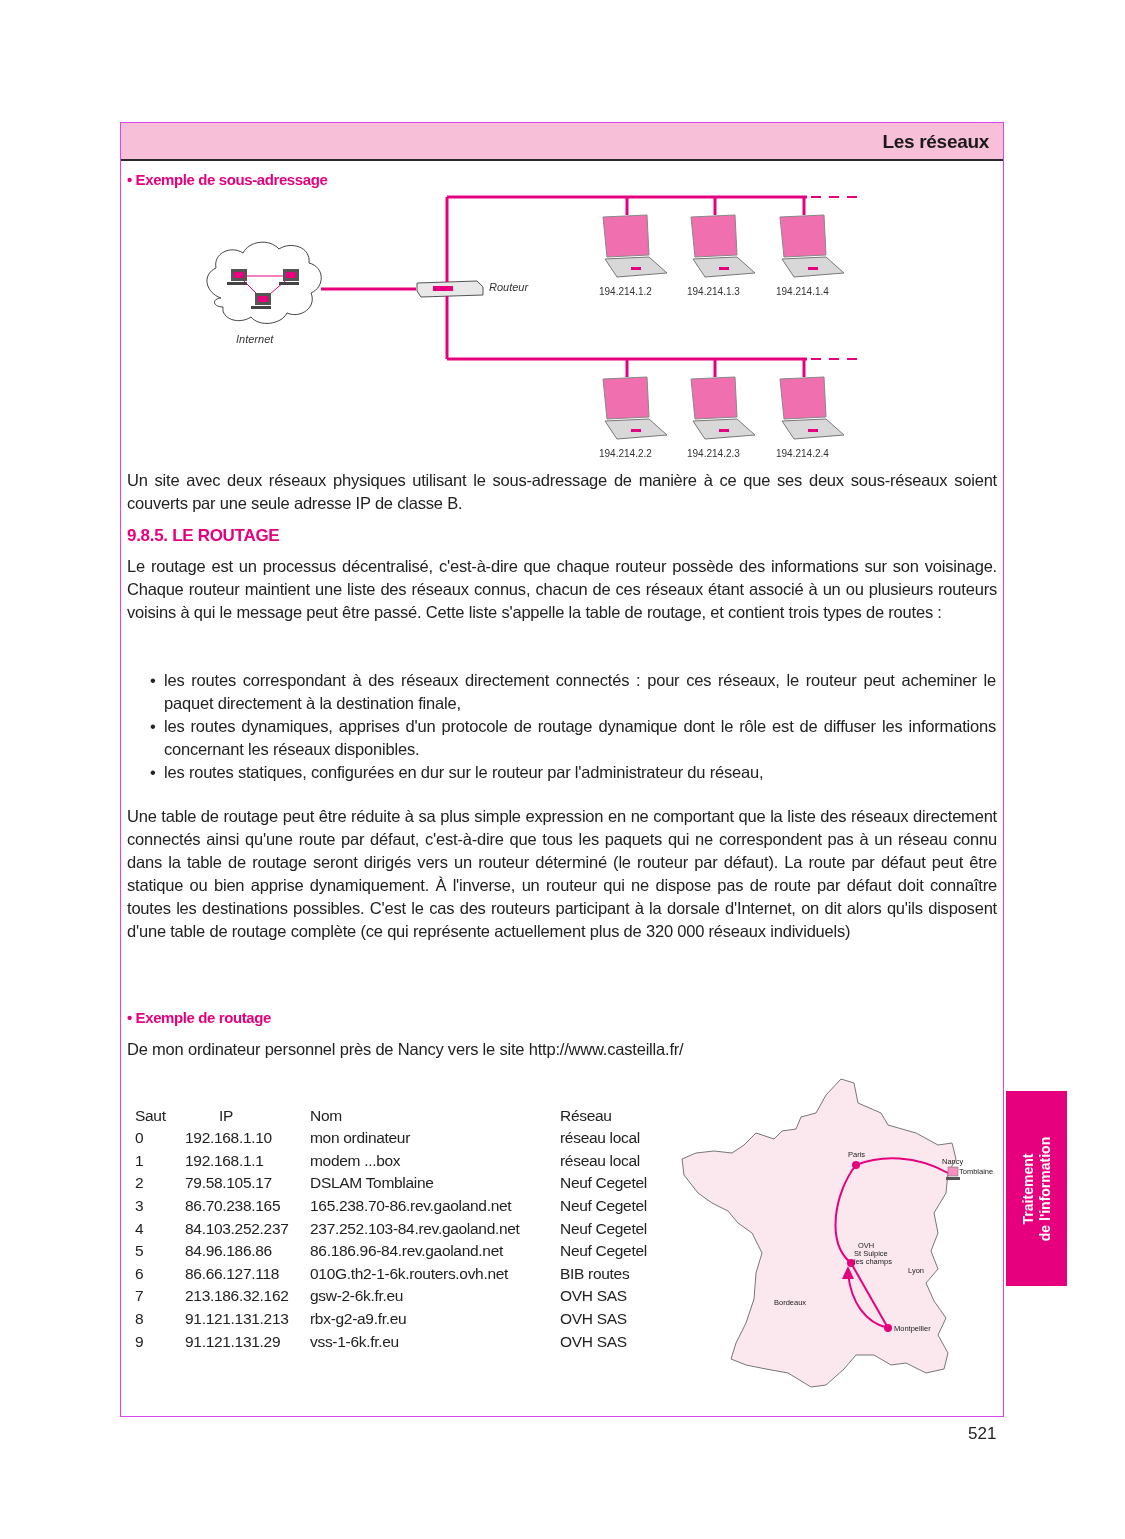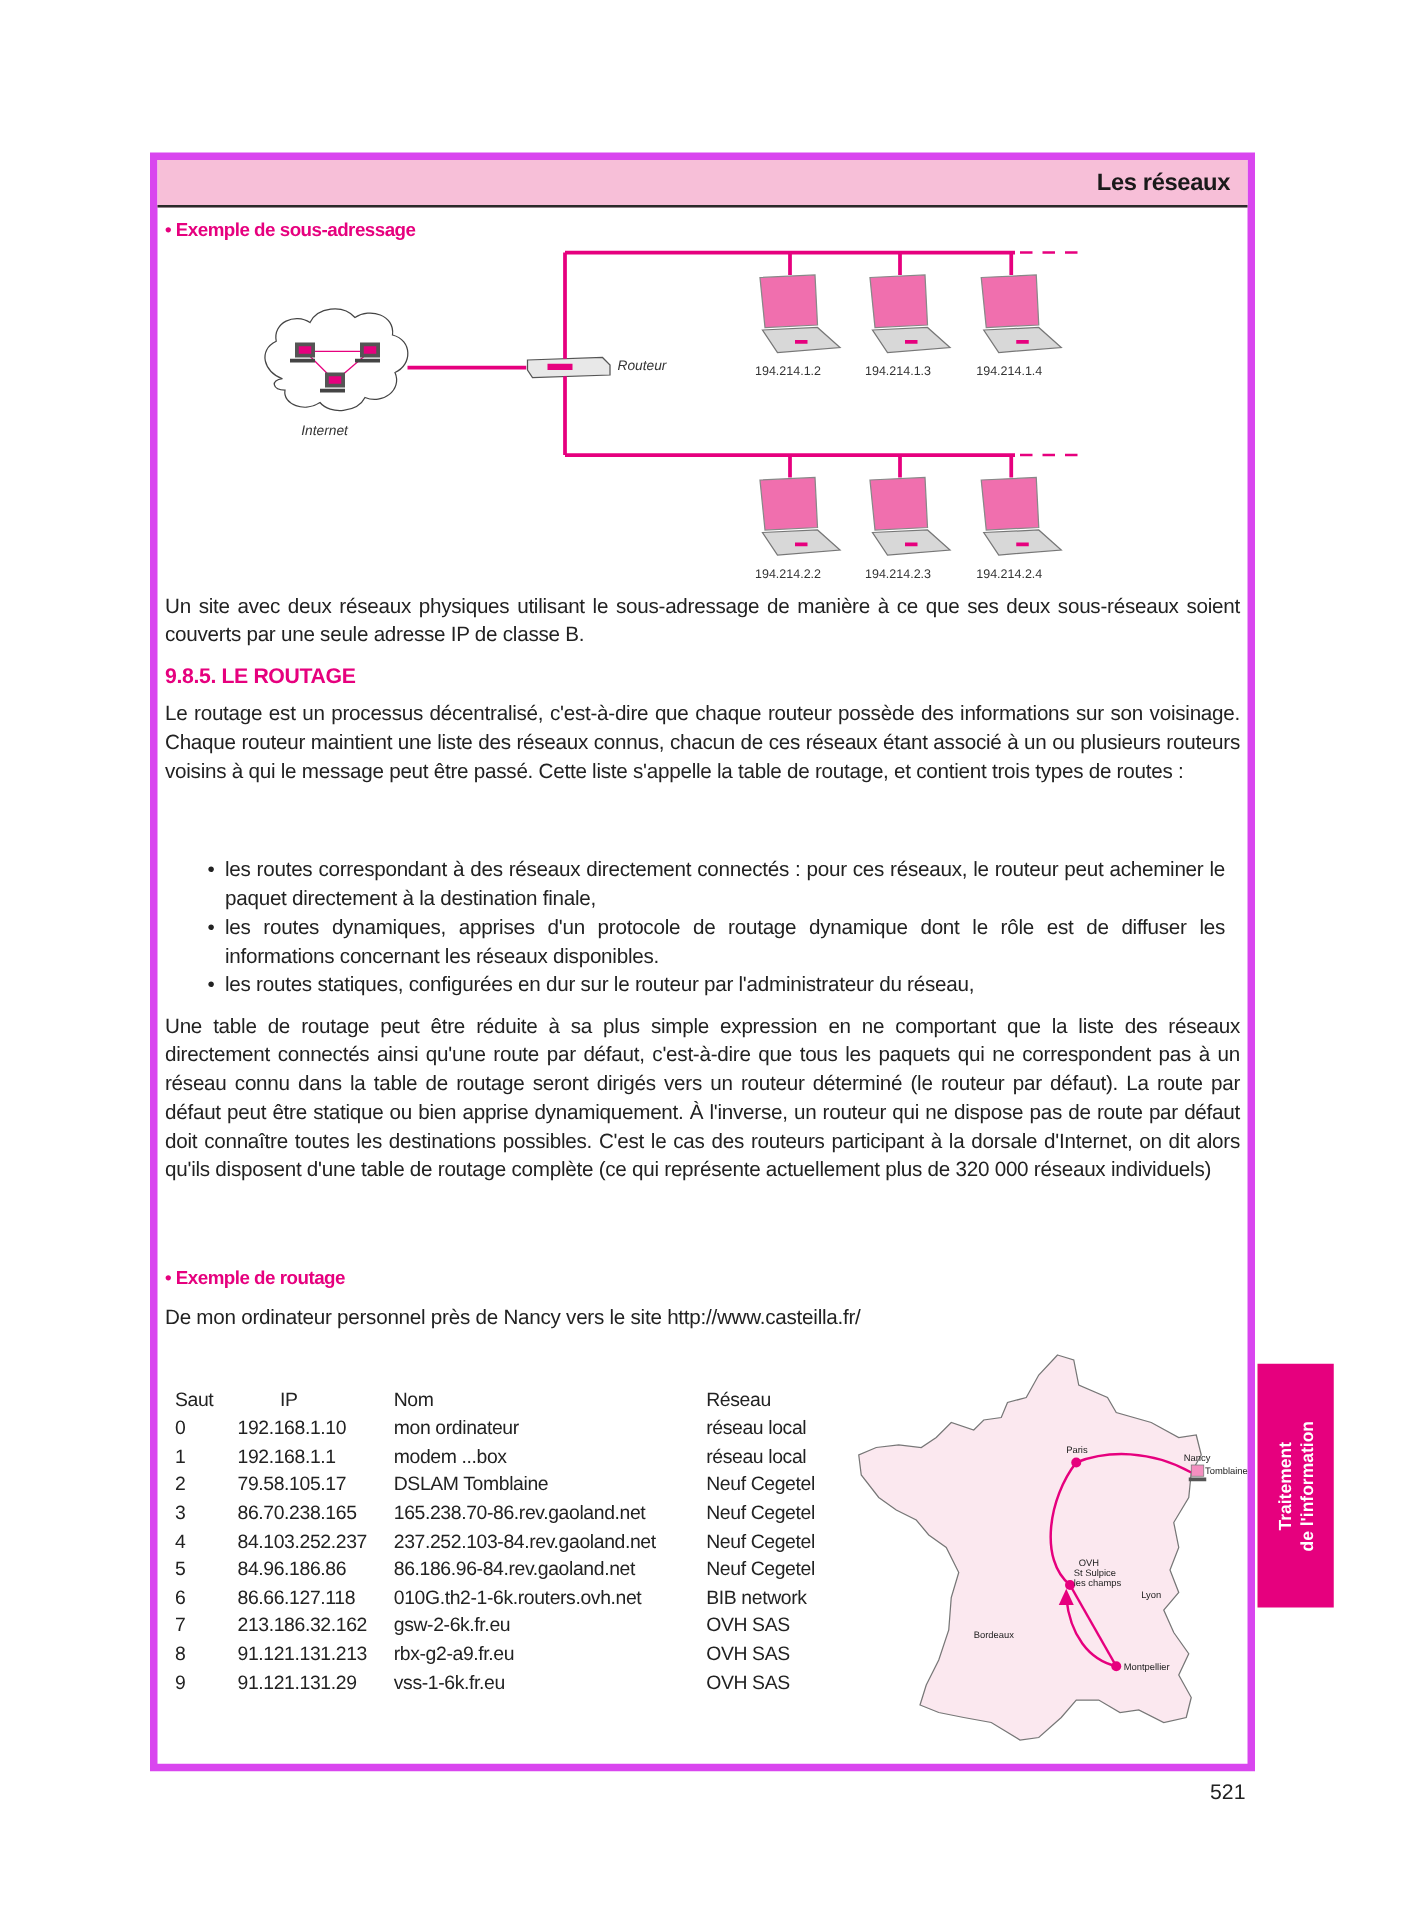--- a/index.html
+++ b/index.html
@@ -1,23 +1,23 @@
 <!DOCTYPE html>
 <html><head>
 <meta charset="utf-8">
 <style>
   html, body { margin:0; padding:0; background:#ffffff; }
   body { width:1125px; height:1539px; position:relative; font-family:"Liberation Sans", sans-serif; color:#222; }
-  .frame { position:absolute; left:120px; top:122px; width:884px; height:1295px; border:6px solid #d946ef; box-sizing:border-box; }
+  .frame { position:absolute; left:120px; top:122px; width:884px; height:1295px; border:1px solid #d946ef; box-sizing:border-box; }
   .header-band { position:absolute; left:0; top:0; right:0; height:36px; background:#f7bfd8; border-bottom:2px solid #2a2a2a; }
   .header-title { position:absolute; right:14px; top:8px; font-weight:bold; font-size:19px; color:#1a1a1a; font-stretch:condensed; letter-spacing:-0.3px; }
   .section-h { position:absolute; left:6px; color:#e6007e; font-weight:bold; font-size:15px; letter-spacing:-0.4px; }
   .sub-h { position:absolute; left:6px; color:#e6007e; font-weight:bold; font-size:17px; letter-spacing:-0.3px; }
   .para { position:absolute; left:6px; right:6px; font-size:16.5px; line-height:23px; text-align:justify; color:#222; letter-spacing:-0.2px; }
-  .bullets { position:absolute; left:28px; right:6px; font-size:16.5px; line-height:23px; margin:12px; padding:0; list-style:none; letter-spacing:-0.2px; }
+  .bullets { position:absolute; left:28px; right:6px; font-size:16.5px; line-height:23px; margin:1px; padding:0; list-style:none; letter-spacing:-0.2px; }
   .bullets li { position:relative; padding-left:14px; text-align:justify; }
   .bullets li::before { content:"•"; position:absolute; left:0; top:0; }
   .diagram { position:absolute; left:0; top:60px; width:880px; height:290px; }
   .lbl { font-family:"Liberation Sans", sans-serif; font-size:10px; fill:#333; }
   .lbl-i { font-family:"Liberation Sans", sans-serif; font-size:11px; fill:#333; font-style:italic; }
   table.hops { position:absolute; left:14px; top:982px; border-collapse:collapse; font-size:15.5px; color:#222; letter-spacing:-0.3px; }
   table.hops th { text-align:left; font-weight:normal; padding:0; height:22px; }
   table.hops td { padding:0; height:22.6px; }
   .c0 { width:50px; } .c1 { width:125px; } .c2 { width:250px; } .c3 { width:110px; }
   .map { position:absolute; left:555px; top:950px; width:330px; height:340px; }
@@ -183,21 +183,21 @@
         <tr>
           <td class="c0">5</td>
           <td class="c1">84.96.186.86</td>
           <td class="c2">86.186.96-84.rev.gaoland.net</td>
           <td class="c3">Neuf Cegetel</td>
         </tr>
         <tr>
           <td class="c0">6</td>
           <td class="c1">86.66.127.118</td>
           <td class="c2">010G.th2-1-6k.routers.ovh.net</td>
-          <td class="c3">BIB network</td>
+          <td class="c3">BIB routes</td>
         </tr>
         <tr>
           <td class="c0">7</td>
           <td class="c1">213.186.32.162</td>
           <td class="c2">gsw-2-6k.fr.eu</td>
           <td class="c3">OVH SAS</td>
         </tr>
         <tr>
           <td class="c0">8</td>
           <td class="c1">91.121.131.213</td>

